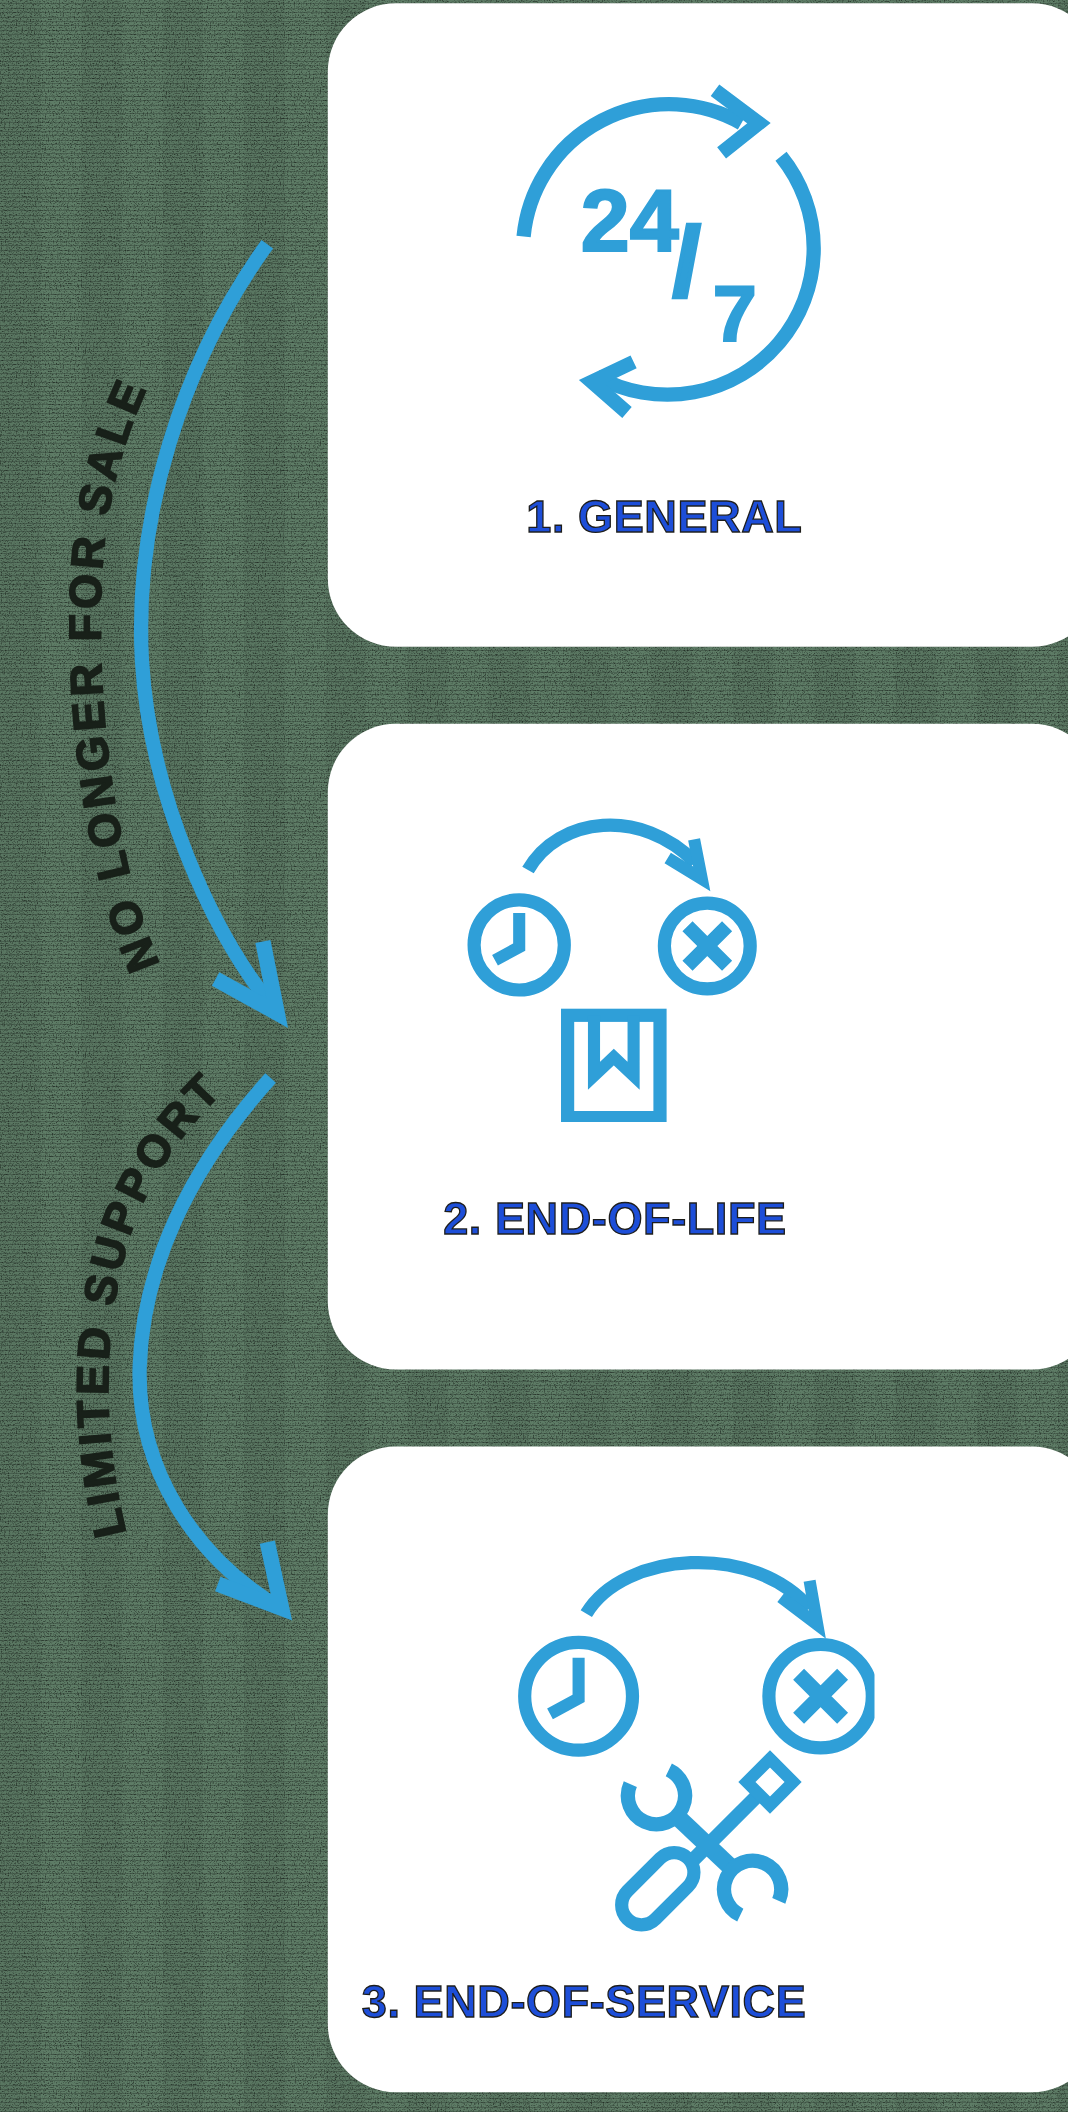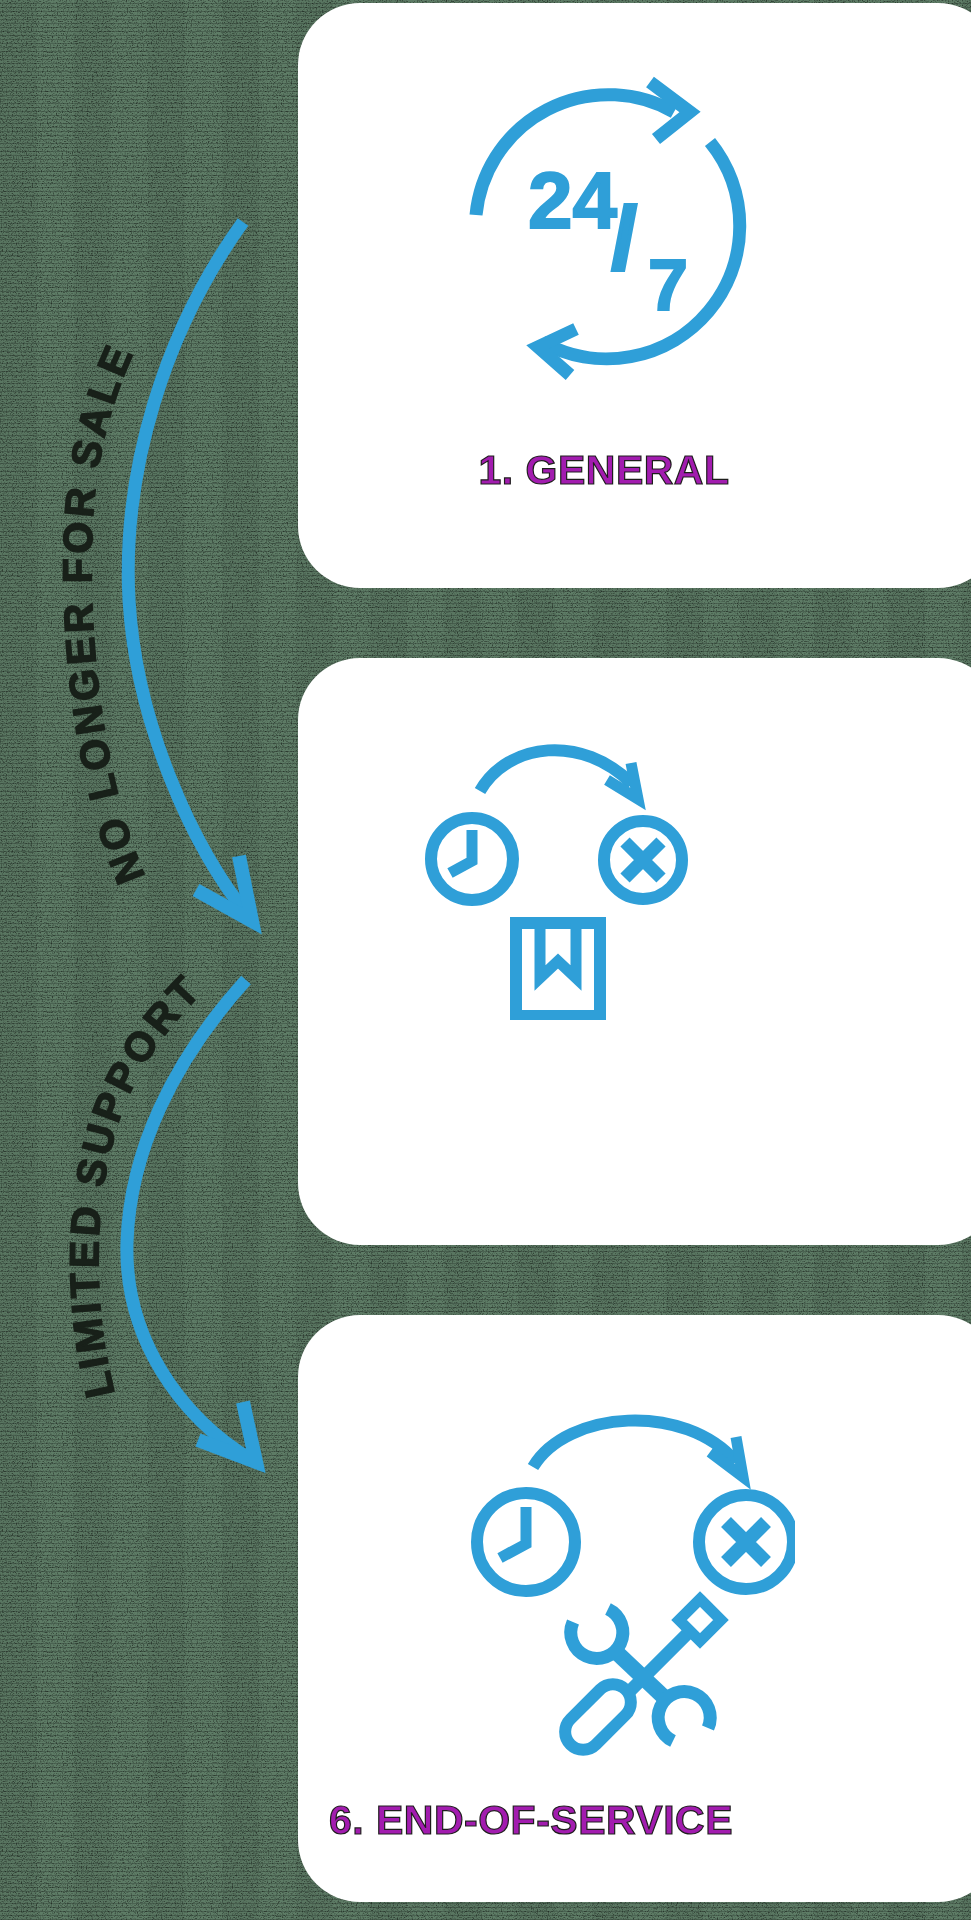--- a/index.html
+++ b/index.html
@@ -31,21 +31,21 @@
   #card-2{top:658px;height:587px;}
   #card-3{top:1315px;height:587px;}
   .card-title{
     position:absolute;
     left:0;width:100%;
     text-align:center;
     font-size:41px;
     font-weight:bold;
     letter-spacing:0.5px;
     line-height:59px;
-    color:#a21caf;
+    color:#1d4ed8;
     -webkit-text-stroke:1.2px #1d1d1b;
     white-space:nowrap;
   }
   #card-1 .card-title{top:438px;transform:translateX(-45px);}
   #card-2 .card-title{top:421px;transform:translateX(-90px);}
   #card-3 .card-title{top:476px;transform:translateX(-118px);}
   .icon-svg{position:absolute;display:block;}
   #icon-247{left:160px;top:59px;}
   #icon-eol{left:110px;top:62px;}
   #icon-eos{left:157px;top:75px;}
@@ -118,20 +118,21 @@
       </g>
       <g>
         <circle cx="235" cy="140" r="39" fill="none" stroke="#2f9fd8" stroke-width="12"></circle>
         <path d="M 217 122 L 253 158 M 253 122 L 217 158" fill="none" stroke="#2f9fd8" stroke-width="13"></path>
       </g>
       <g>
         <rect x="108" y="203" width="84" height="93" fill="none" stroke="#2f9fd8" stroke-width="12"></rect>
         <path d="M 132 203 L 132 258 L 150 241 L 168 258 L 168 203" fill="none" stroke="#2f9fd8" stroke-width="11"></path>
       </g>
     </svg>
+    <div class="card-title">2. END-OF-LIFE</div>
   </div>
 
   <div class="card" id="card-3">
     <svg class="icon-svg" id="icon-eos" width="340" height="370" viewBox="0 0 340 370">
       <g>
         <path d="M 78 77 C 112 20, 230 12, 281 72" fill="none" stroke="#2f9fd8" stroke-width="12"></path>
         <path d="M 255 62 L 288 87 L 281 47" fill="none" stroke="#2f9fd8" stroke-width="11"></path>
       </g>
       <g>
         <circle cx="71" cy="152" r="49" fill="none" stroke="#2f9fd8" stroke-width="12"></circle>
@@ -145,16 +146,16 @@
 
         <path d="M 153 219 A 26 26 0 1 1 118 232" fill="none" stroke="#2f9fd8" stroke-width="13"></path>
         <path d="M 158 259 L 214 312" fill="none" stroke="#2f9fd8" stroke-width="16"></path>
         <path d="M 218 351 A 26 26 0 1 1 253 338" fill="none" stroke="#2f9fd8" stroke-width="13"></path>
 
         <path d="M 233 243 L 172 304" fill="none" stroke="#2f9fd8" stroke-width="13"></path>
         <path d="M 245 209 L 266 230 L 245 251 L 224 230 Z" fill="none" stroke="#2f9fd8" stroke-width="11"></path>
         <rect x="104" y="309" width="78" height="36" rx="18" fill="none" stroke="#2f9fd8" stroke-width="12" transform="rotate(-45 143 327)"></rect>
       </g>
     </svg>
-    <div class="card-title">6. END-OF-SERVICE</div>
+    <div class="card-title">3. END-OF-SERVICE</div>
   </div>
 
 </div>
 
 </body></html>

